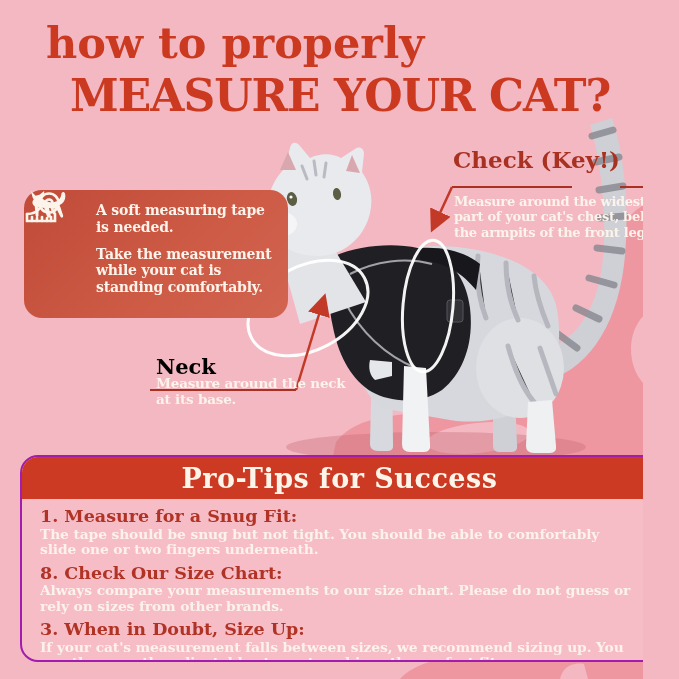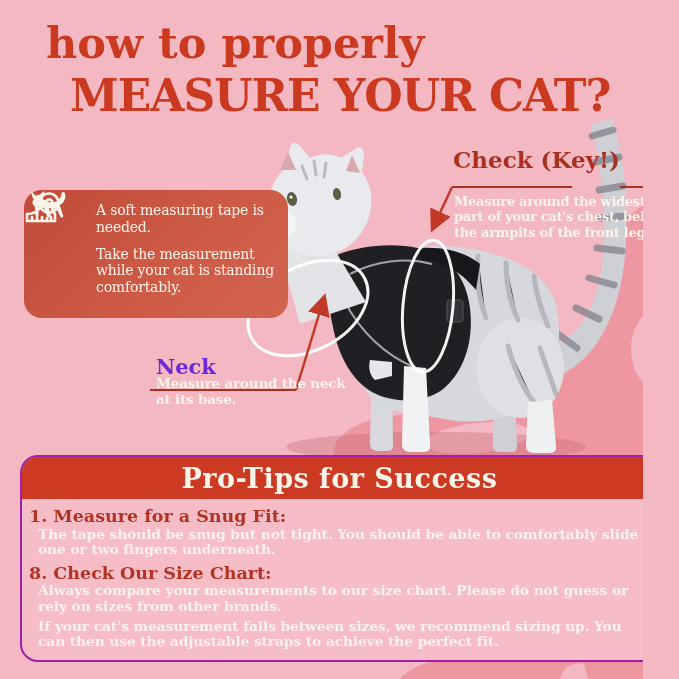--- a/index.html
+++ b/index.html
@@ -19,55 +19,55 @@
   }
   
   .info-panel{
     position:absolute;left:24px;top:190px;width:264px;height:128px;z-index:3;
     border-radius:18px;background:linear-gradient(135deg,#bf4b38 0%,#cd5a45 55%,#d16450 100%);
     padding:12px 10px 10px 12px;box-sizing:border-box;
   }
   .info-row{display:flex;align-items:flex-start;gap:10px;margin-bottom:10px;}
   .info-icon{flex:0 0 50px;display:flex;justify-content:center;}
   .info-text{
-    color:#fcf3ea;font-weight:normal;font-size:14px;line-height:1.2;
+    color:#fcf3ea;font-weight:bold;font-size:14px;line-height:1.2;
     width:196px;letter-spacing:-0.2px;
   }
   
   .chest-label{
     position:absolute;left:453px;top:146px;z-index:5;
     font-size:23px;font-weight:bold;color:#a93122;white-space:nowrap;
   }
   .chest-desc{
     position:absolute;left:454px;top:194px;width:222px;z-index:5;
     font-size:13px;font-weight:bold;color:#fcf3ea;line-height:1.18;letter-spacing:-0.3px;
   }
   .neck-label{
     position:absolute;left:156px;top:354px;z-index:5;
-    font-size:21px;font-weight:bold;color:#6d28d9;
+    font-size:21px;font-weight:bold;color:#000000;
   }
   .neck-desc{
     position:absolute;left:156px;top:375px;width:190px;z-index:5;
     font-size:13.5px;font-weight:bold;color:#fcf3ea;line-height:1.2;letter-spacing:-0.2px;
   }
   
   .protips{
     position:absolute;left:20px;top:455px;width:639px;height:207px;z-index:6;
     background:#f6bdc7;border:2px solid #a21caf;border-radius:18px;
     box-sizing:border-box;overflow:hidden;
   }
   .protips-header{
     height:42px;background:#cc3a23;display:flex;align-items:center;justify-content:center;
     font-size:27px;font-weight:bold;color:#fdf5ea;letter-spacing:0.5px;
   }
-  .protips-body{padding:7px 18px 4px 7px;}
+  .protips-body{padding:7px 18px 4px 18px;}
   .tip-title{font-size:17.5px;font-weight:bold;color:#b03325;line-height:1.18;}
   .tip-body{
     font-size:13.8px;font-weight:bold;color:#fcf2ec;line-height:1.12;
-    margin:0 0 5px 9px;letter-spacing:-0.1px;
+    margin:0 0 5px 0;letter-spacing:-0.1px;
   }
 </style>
 </head>
 <body>
 
 <div class="stage">
 
   <svg width="679" height="679" viewBox="0 0 679 679" style="z-index:0">
     <path d="M679 190 C636 200 606 232 604 272 C602 310 580 340 548 362
              C515 385 480 398 440 408 C400 418 360 412 336 442 L330 470 L679 470 Z" fill="#ee97a1"></path>
@@ -213,18 +213,19 @@
     <div class="protips-body">
       <div>
         <div class="tip-title">1. Measure for a Snug Fit:</div>
         <div class="tip-body">The tape should be snug but not tight. You should be able to comfortably slide one or two fingers underneath.</div>
       </div>
       <div>
         <div class="tip-title">8. Check Our Size Chart:</div>
         <div class="tip-body">Always compare your measurements to our size chart. Please do not guess or rely on sizes from other brands.</div>
       </div>
       <div>
+        <div class="tip-title">3. When in Doubt, Size Up:</div>
         <div class="tip-body">If your cat's measurement falls between sizes, we recommend sizing up. You can then use the adjustable straps to achieve the perfect fit.</div>
       </div>
     </div>
   </div>
 
 </div>
 
 </body></html>

